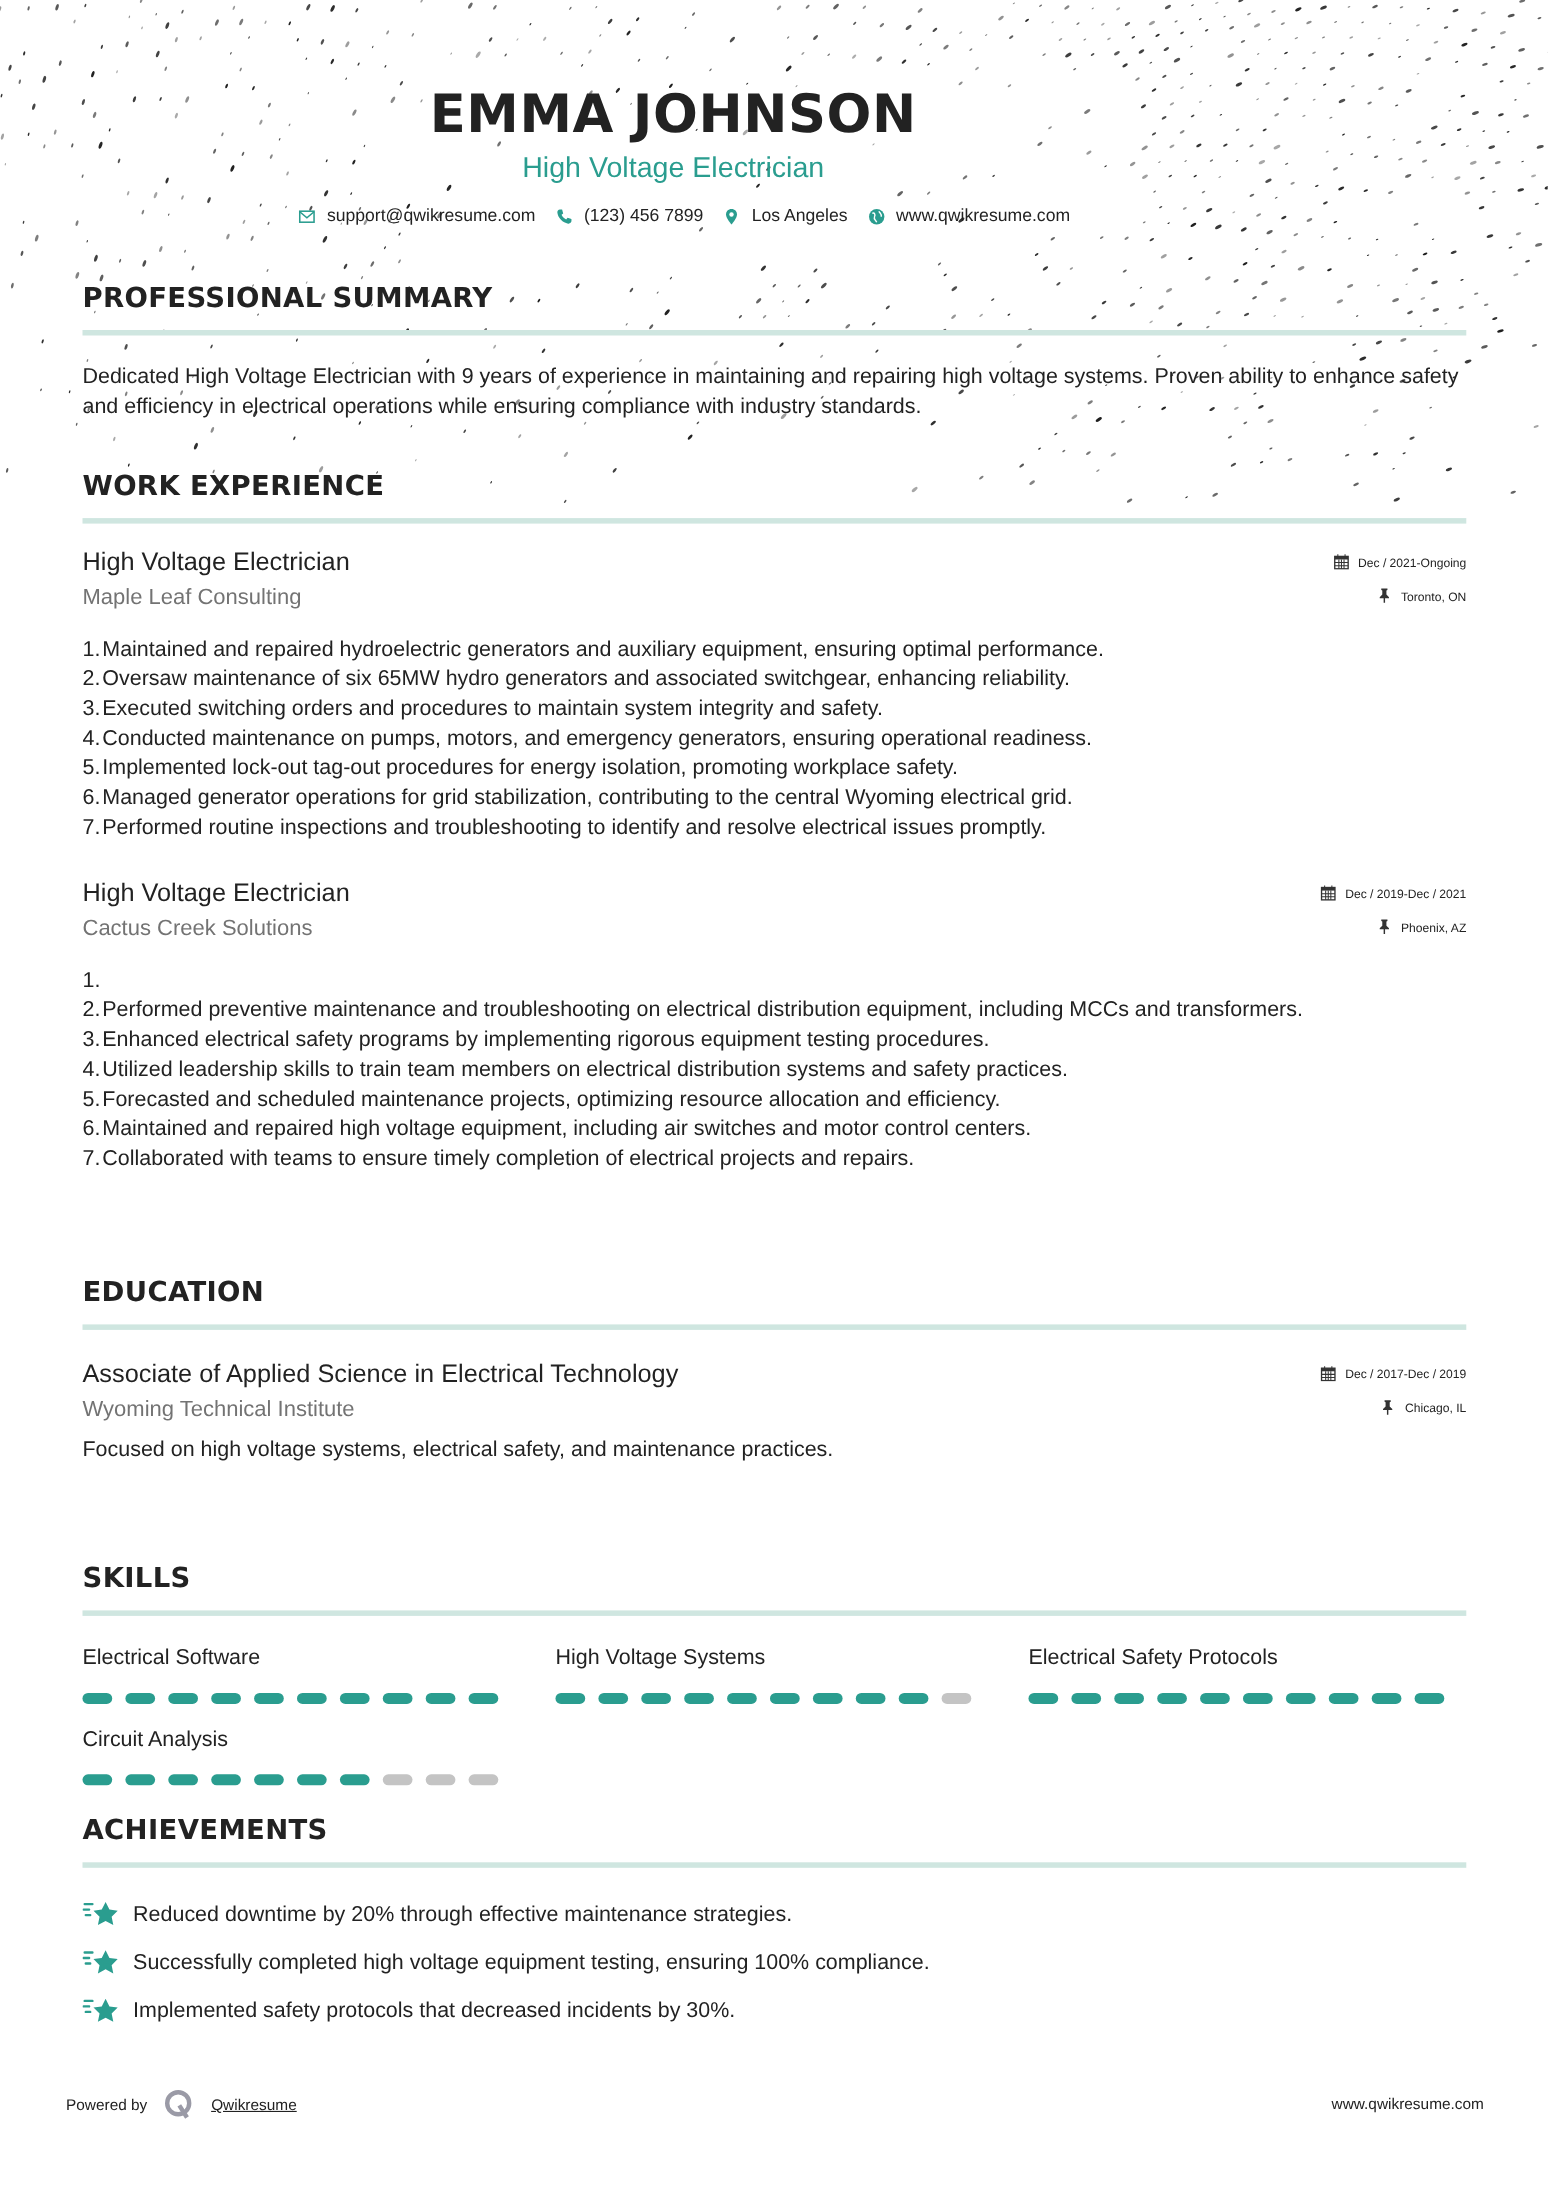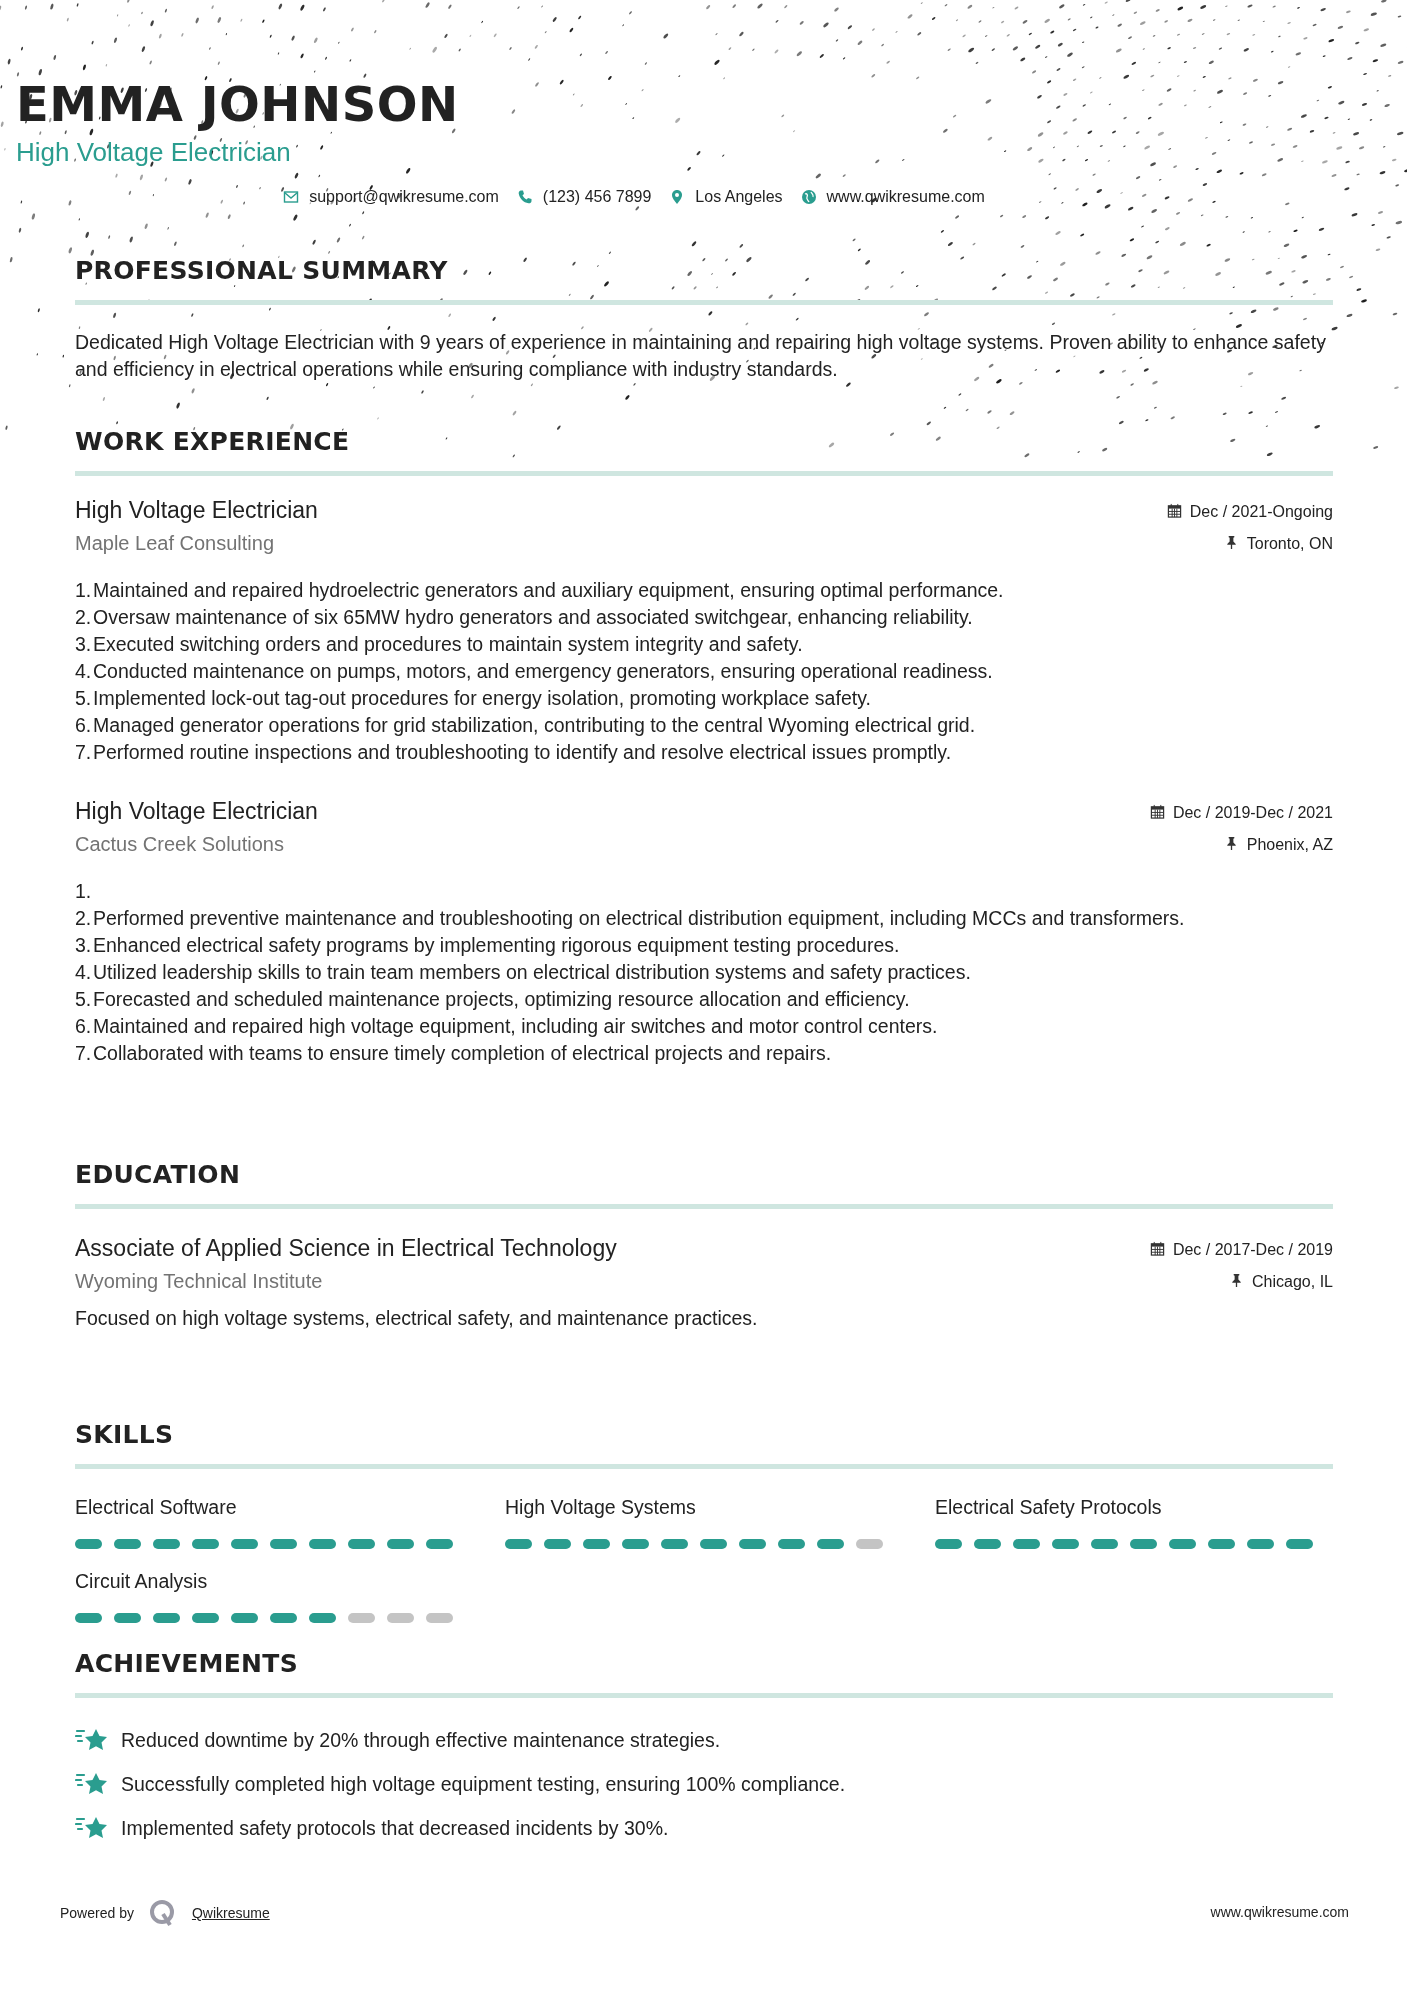--- a/index.html
+++ b/index.html
@@ -1,34 +1,34 @@
 <!DOCTYPE html>
 <html><head>
 <meta charset="utf-8">
 <style>
   * { box-sizing: border-box; margin: 0; padding: 0; }
   html, body { width: 1407px; height: 1990px; background: #ffffff; overflow: hidden; }
   body { font-family: "Liberation Sans", "DejaVu Sans", sans-serif; color: #222; position: relative; }
   .bg-dots { position: absolute; left: 0; top: 0; width: 1407px; height: 470px; z-index: 0; pointer-events: none; }
   .page { position: relative; z-index: 1; width: 1407px; height: 1990px; }
-  .header { position: absolute; left: 16px; top: 76px; width: 1216px; text-align: left; }
+  .header { position: absolute; left: 4px; top: 76px; width: 1216px; text-align: center; }
   .name { font-family: "DejaVu Sans", sans-serif; font-weight: bold; font-size: 48px; letter-spacing: 0.5px; color: #222; line-height: 56px; }
   .title { font-size: 26px; color: #2a9d8f; margin-top: 4px; line-height: 32px; }
   .contacts { display: flex; justify-content: center; align-items: center; gap: 18px; margin-top: 20px; font-size: 16px; color: #222; margin-left: 20px; }
   .contact { display: flex; align-items: center; gap: 10px; }
   .contact svg { width: 16px; height: 16px; }
   .section { position: absolute; left: 75px; width: 1258px; }
   .sec-head { text-align: left; font-family: "DejaVu Sans", sans-serif; font-size: 25px; font-weight: bold; color: #222; letter-spacing: 0.3px; line-height: 30px; }
   .sec-line { height: 5px; background: #cfe6e0; margin-top: 14px; }
   .summary-text { font-size: 19.5px; line-height: 27px; color: #222; margin-top: 24px; }
   .job { position: absolute; left: 75px; width: 1258px; }
   .job-row { display: flex; justify-content: space-between; align-items: baseline; }
   .job-title { font-size: 23px; color: #222; }
   .job-company { font-size: 20px; color: #737373; }
-  .meta { font-size: 16px; color: #222; display: flex; align-items: flex-start; gap: 8px; }
+  .meta { font-size: 11px; color: #222; display: flex; align-items: flex-end; gap: 8px; }
   .meta svg { width: 15px; height: 15px; }
   ol.bullets { list-style: none; margin-top: 22px; font-size: 19.5px; line-height: 27px; color: #222; }
   ol.bullets li { display: flex; }
   ol.bullets li .num { width: 18px; flex: none; }
   .edu-desc { font-size: 19.5px; color: #222; margin-top: 14px; }
   .skills-grid { display: grid; grid-template-columns: repeat(3, 378px); column-gap: 52px; row-gap: 20px; margin-top: 26px; }
   .skill-name { font-size: 19.5px; color: #222; line-height: 24px; }
   .dots { display: flex; gap: 12px; margin-top: 20px; }
   .dot { width: 27px; height: 10px; border-radius: 5px; background: #2a9d8f; }
   .dot.off { background: #c4c4c4; }

